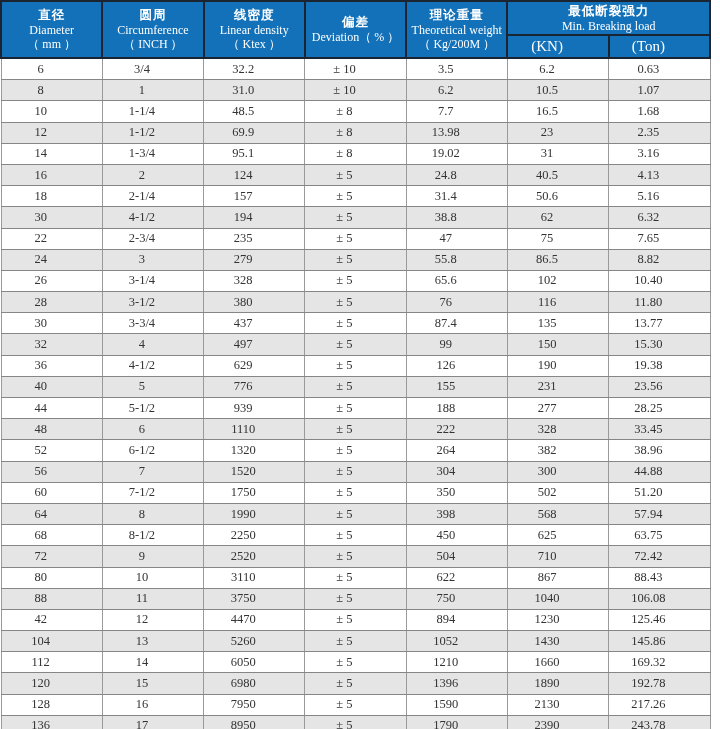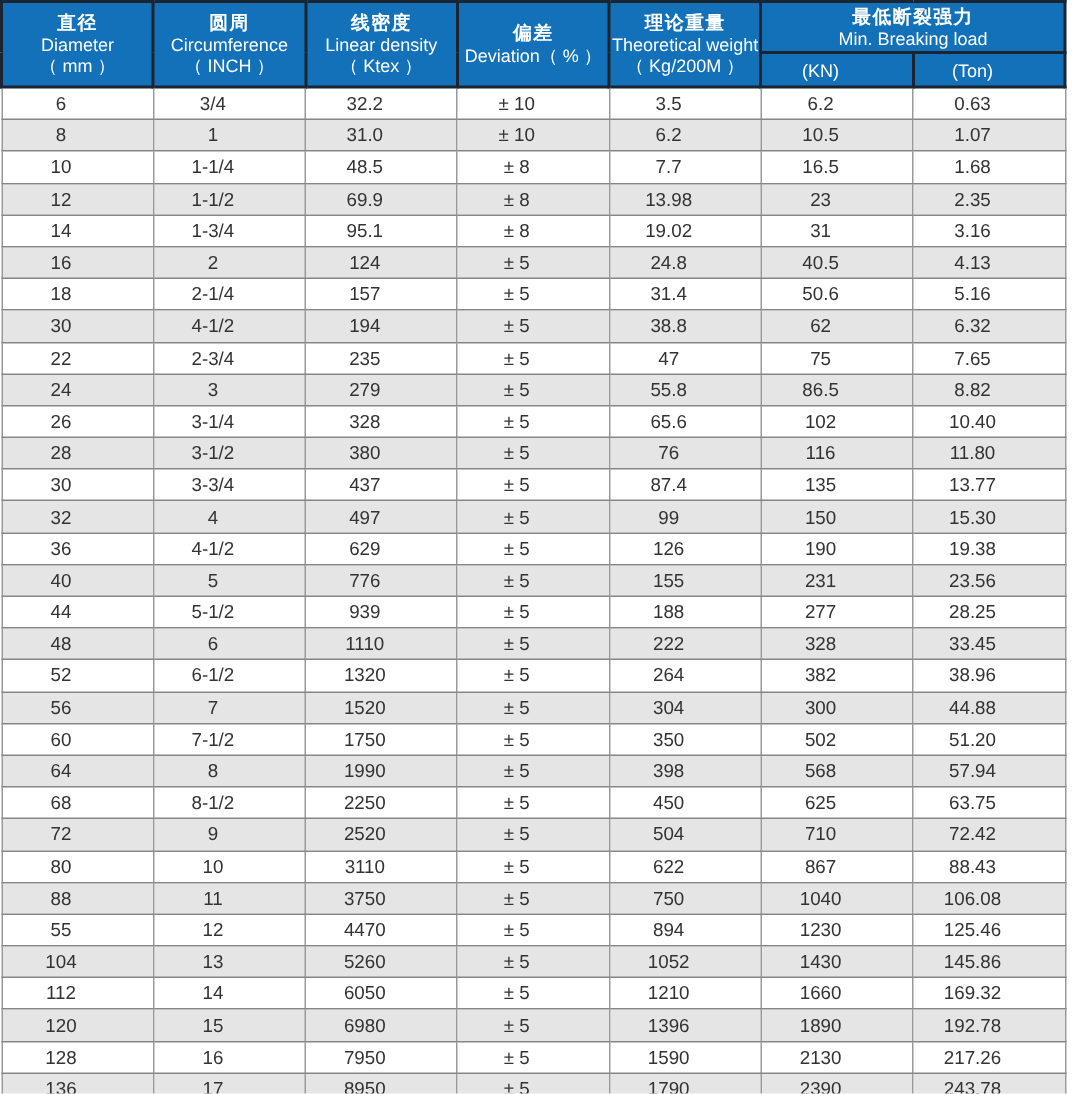--- a/index.html
+++ b/index.html
@@ -2,21 +2,21 @@
 <html><head>
 <meta charset="utf-8">
 <style>
   html, body { margin: 0; padding: 0; }
   .page {
     width: 720px;
     height: 729px;
     background: #ffffff;
     position: relative;
     overflow: hidden;
-    font-family: Liberation Sans, sans-serif;
+    font-family: Liberation Serif, serif;
   }
   table.spec {
     border-collapse: collapse;
     table-layout: fixed;
     width: 711px;
     margin: 0;
   }
   
   thead th {
     background: #1271b8;
@@ -27,21 +27,21 @@
     text-align: center;
     vertical-align: middle;
   }
   thead tr.h-top { height: 33px; }
   thead tr.h-sub { height: 22px; }
   th.span-col { height: 55px; }
   .hz { font-size: 12.5px; font-weight: 700; line-height: 15px; letter-spacing: 1px; }
   .he { font-size: 12px;   font-weight: 400; line-height: 14px; }
   .hu { font-size: 12px;   font-weight: 400; line-height: 15px; }
   th.sub {
-    font-size: 12px;
+    font-size: 15px;
     text-align: center;
     padding: 0 22px 0 0;   
   }
   
   tbody td {
     height: 20.2px;
     font-size: 12.5px;
     color: #333333;
     text-align: center;
     padding: 0 22px 0 0;   
@@ -333,21 +333,21 @@
         <tr class="alt">
           <td>88</td>
           <td>11</td>
           <td>3750</td>
           <td>± 5</td>
           <td>750</td>
           <td>1040</td>
           <td>106.08</td>
         </tr>
         <tr>
-          <td>55</td>
+          <td>42</td>
           <td>12</td>
           <td>4470</td>
           <td>± 5</td>
           <td>894</td>
           <td>1230</td>
           <td>125.46</td>
         </tr>
         <tr class="alt">
           <td>104</td>
           <td>13</td>

